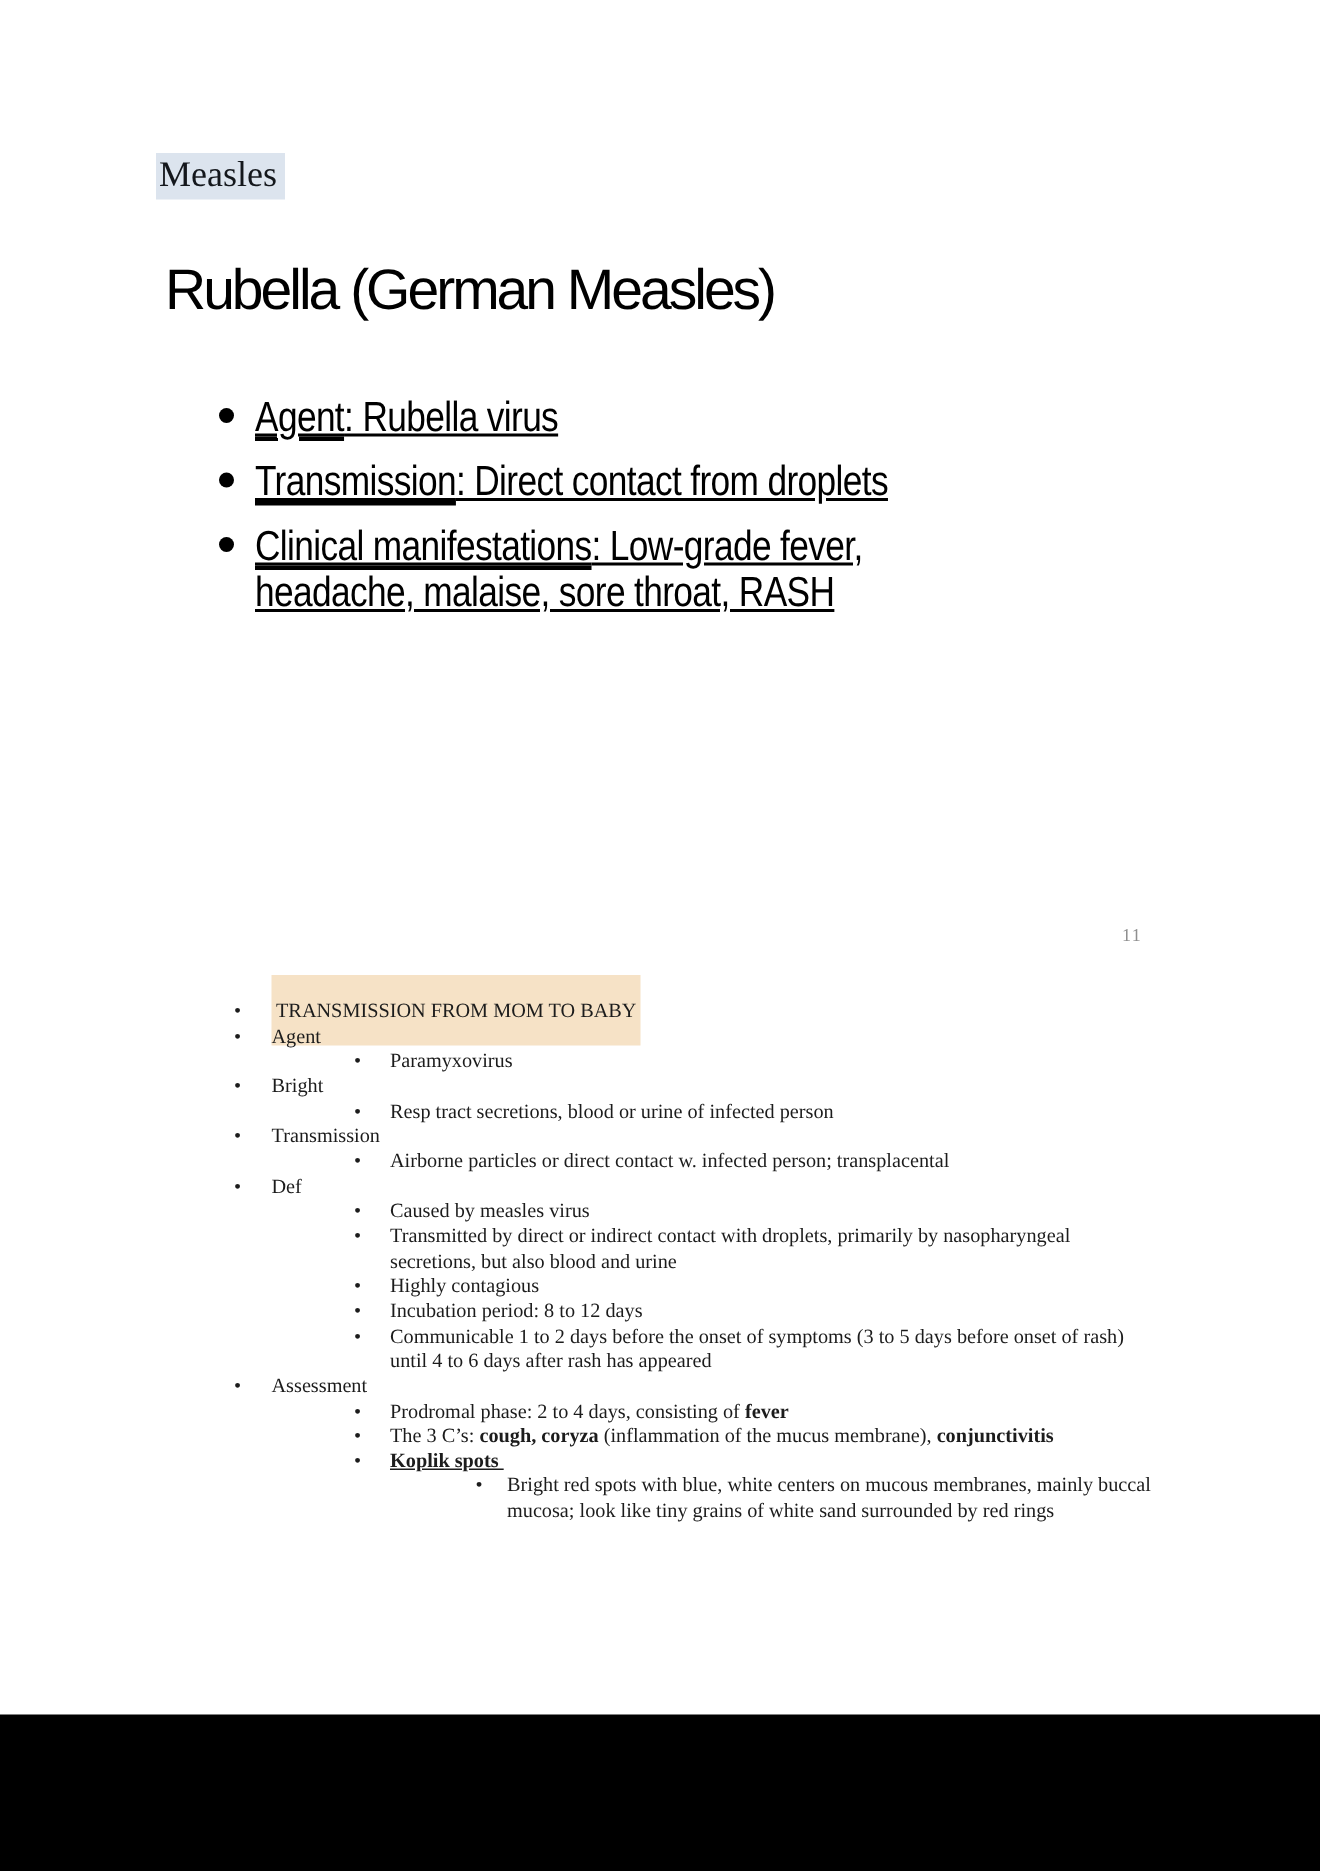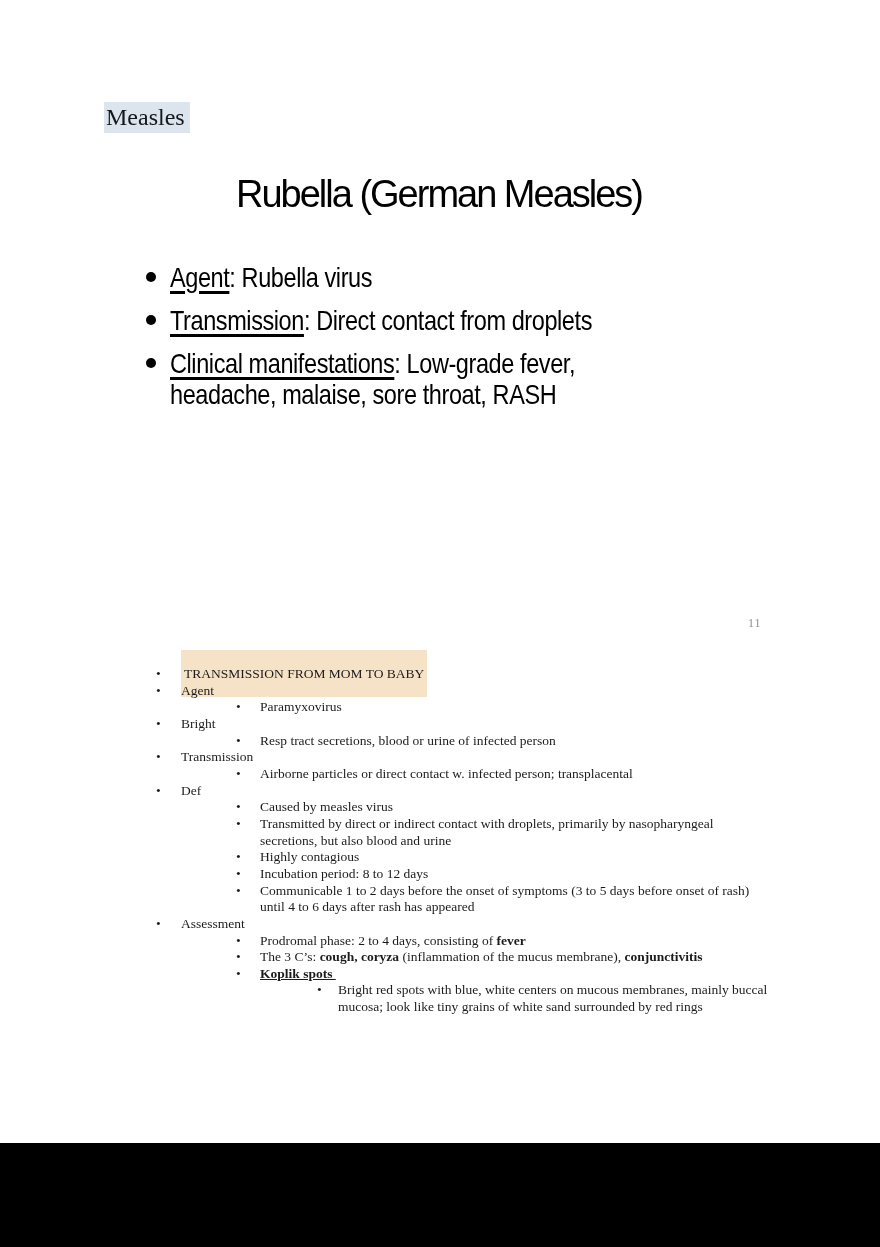--- a/index.html
+++ b/index.html
@@ -15,25 +15,25 @@
     font-family:"Liberation Serif", serif; line-height:32px;
   }
   .doc-title .mark { padding:2px 5px 3px 2px; }
 
   
   .slide {
     position:absolute; left:110px; top:170px; width:658px;
     font-family:"Liberation Sans", sans-serif; color:#000;
   }
   .slide-title {
-    font-size:38px; letter-spacing:-2px; text-align:center;
+    font-size:38px; letter-spacing:-2px; text-align:left;
     line-height:48px; white-space:nowrap;
   }
   .slide-list { list-style:none; margin-top:44px; }
-  .sli { display:flex; align-items:flex-start; }
+  .sli { display:flex; align-items:flex-start;text-decoration:underline; }
   .sli + .sli { margin-top:12px; }
   .dot {
     flex:0 0 10px; width:10px; height:10px; border-radius:50%;
     background:#000; margin:10px 14px 0 36px;
   }
   .bt {
     font-size:28px; letter-spacing:-0.5px; line-height:31px;
     transform:scaleX(0.84); transform-origin:0 0; white-space:nowrap;
   }
   .lbl { text-decoration:underline; text-decoration-thickness:2.5px; text-underline-offset:4px; }

